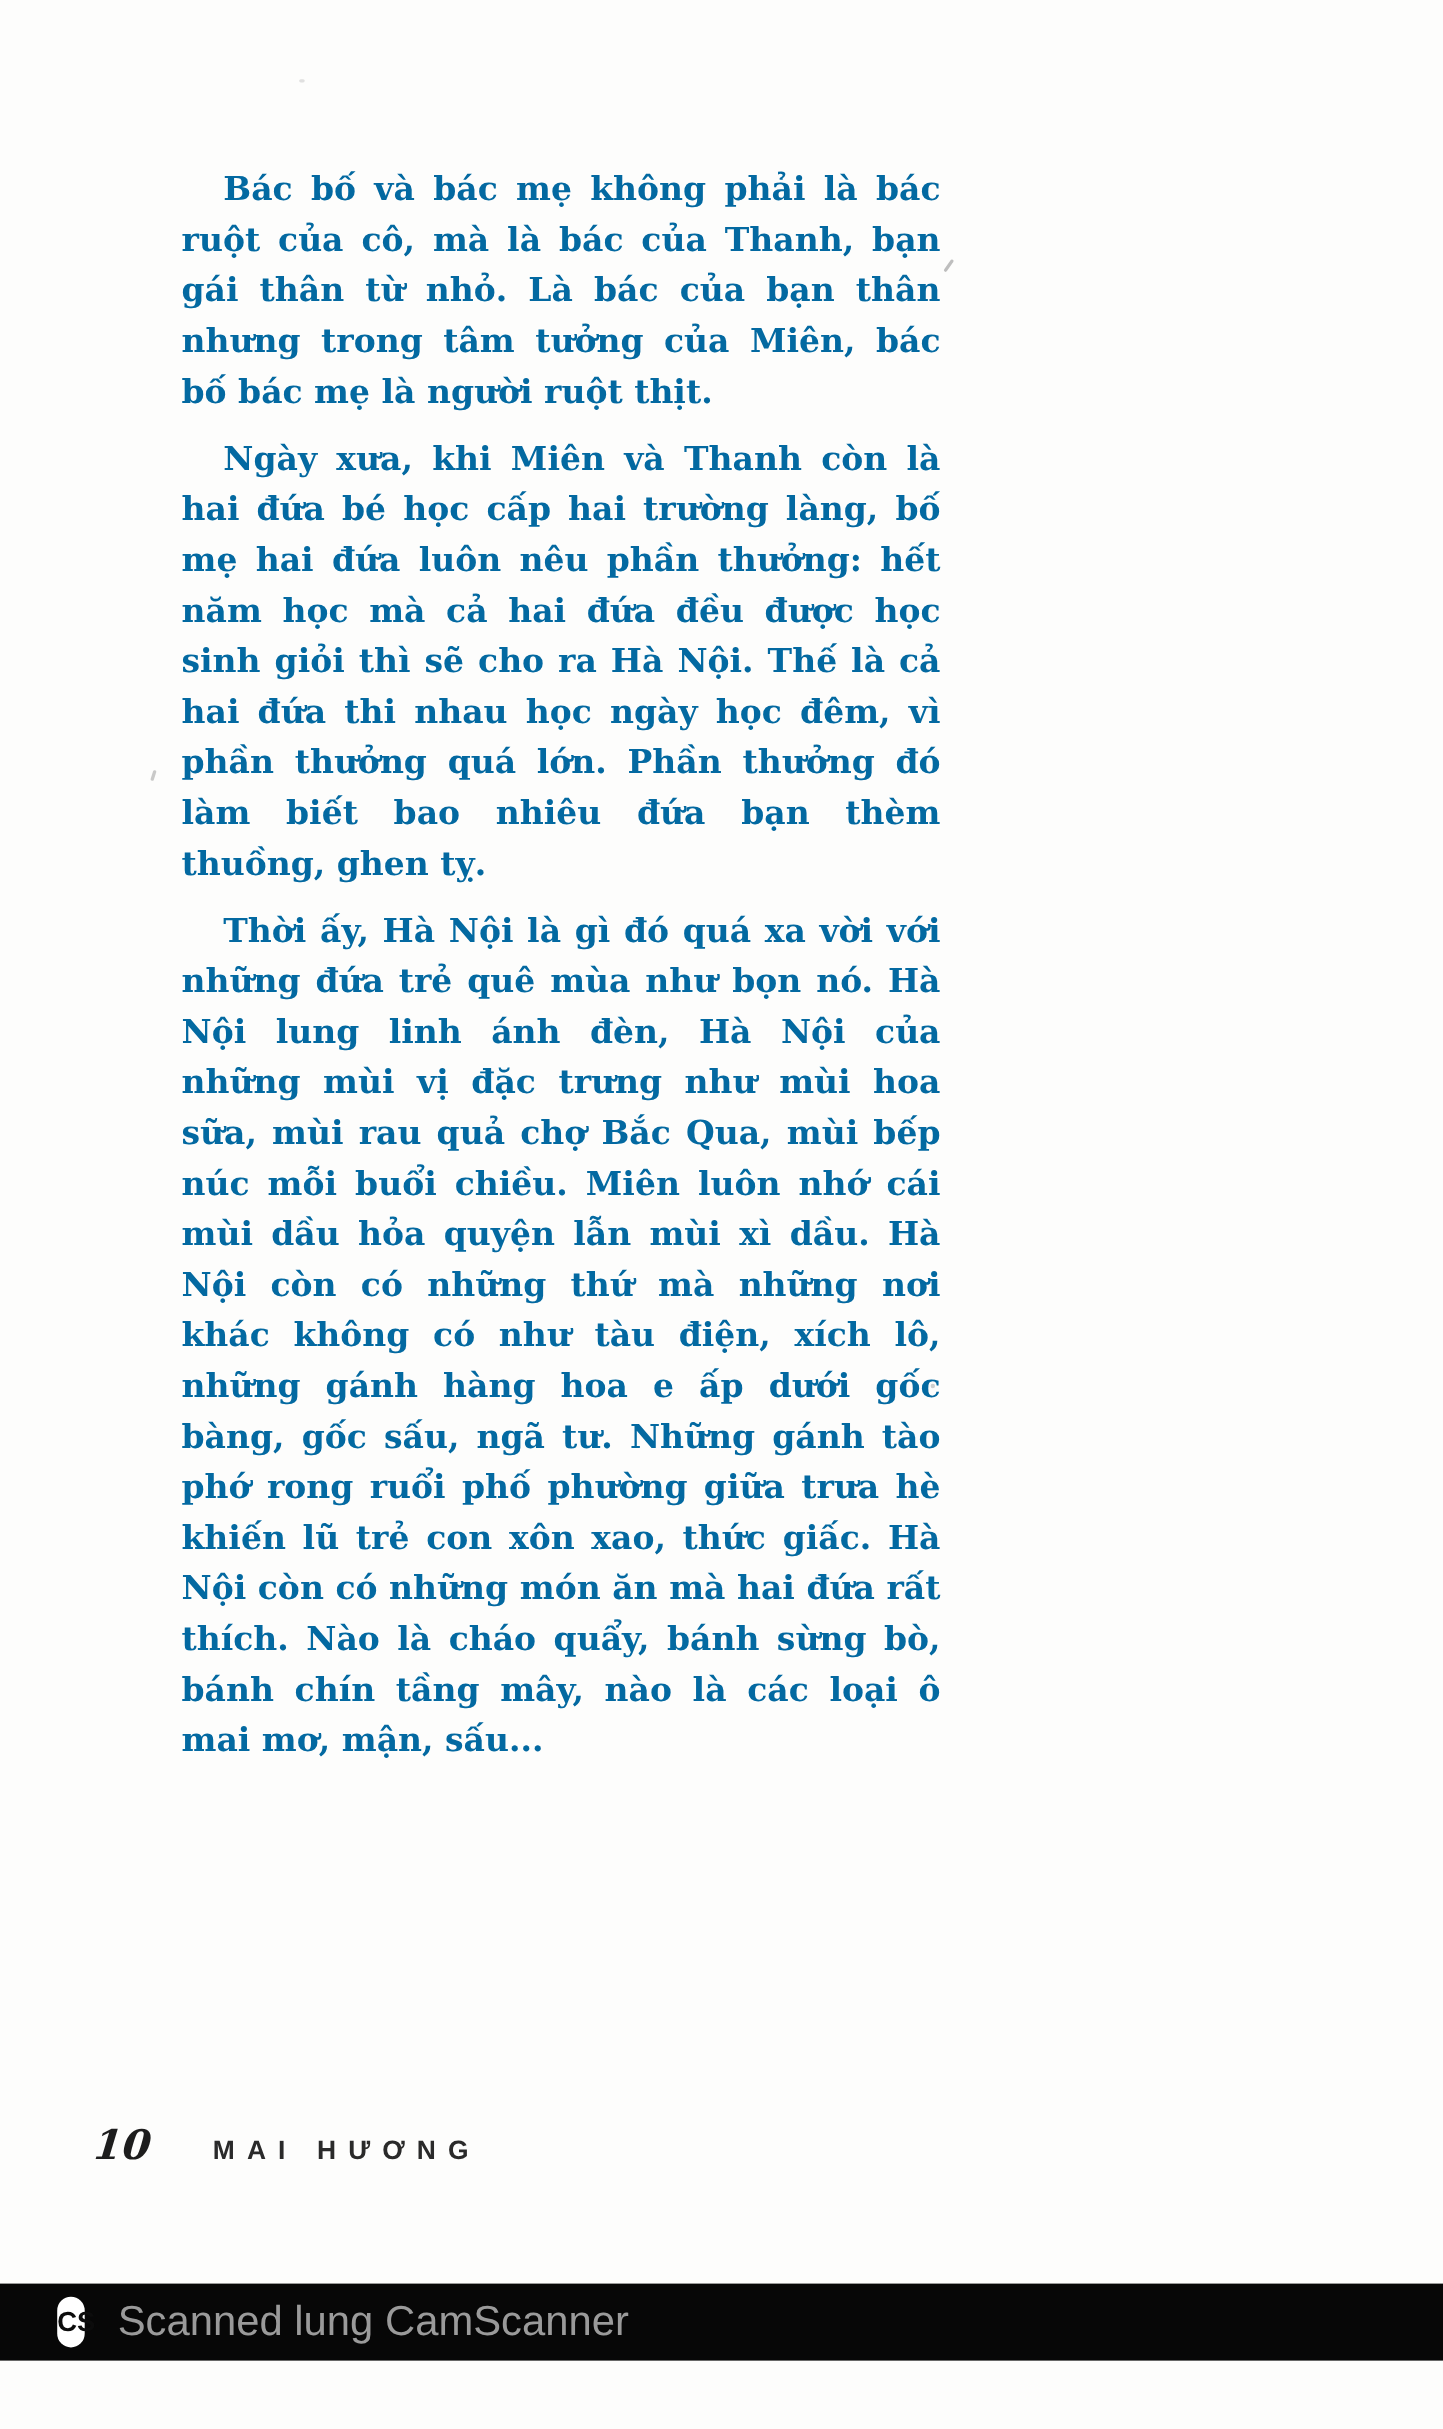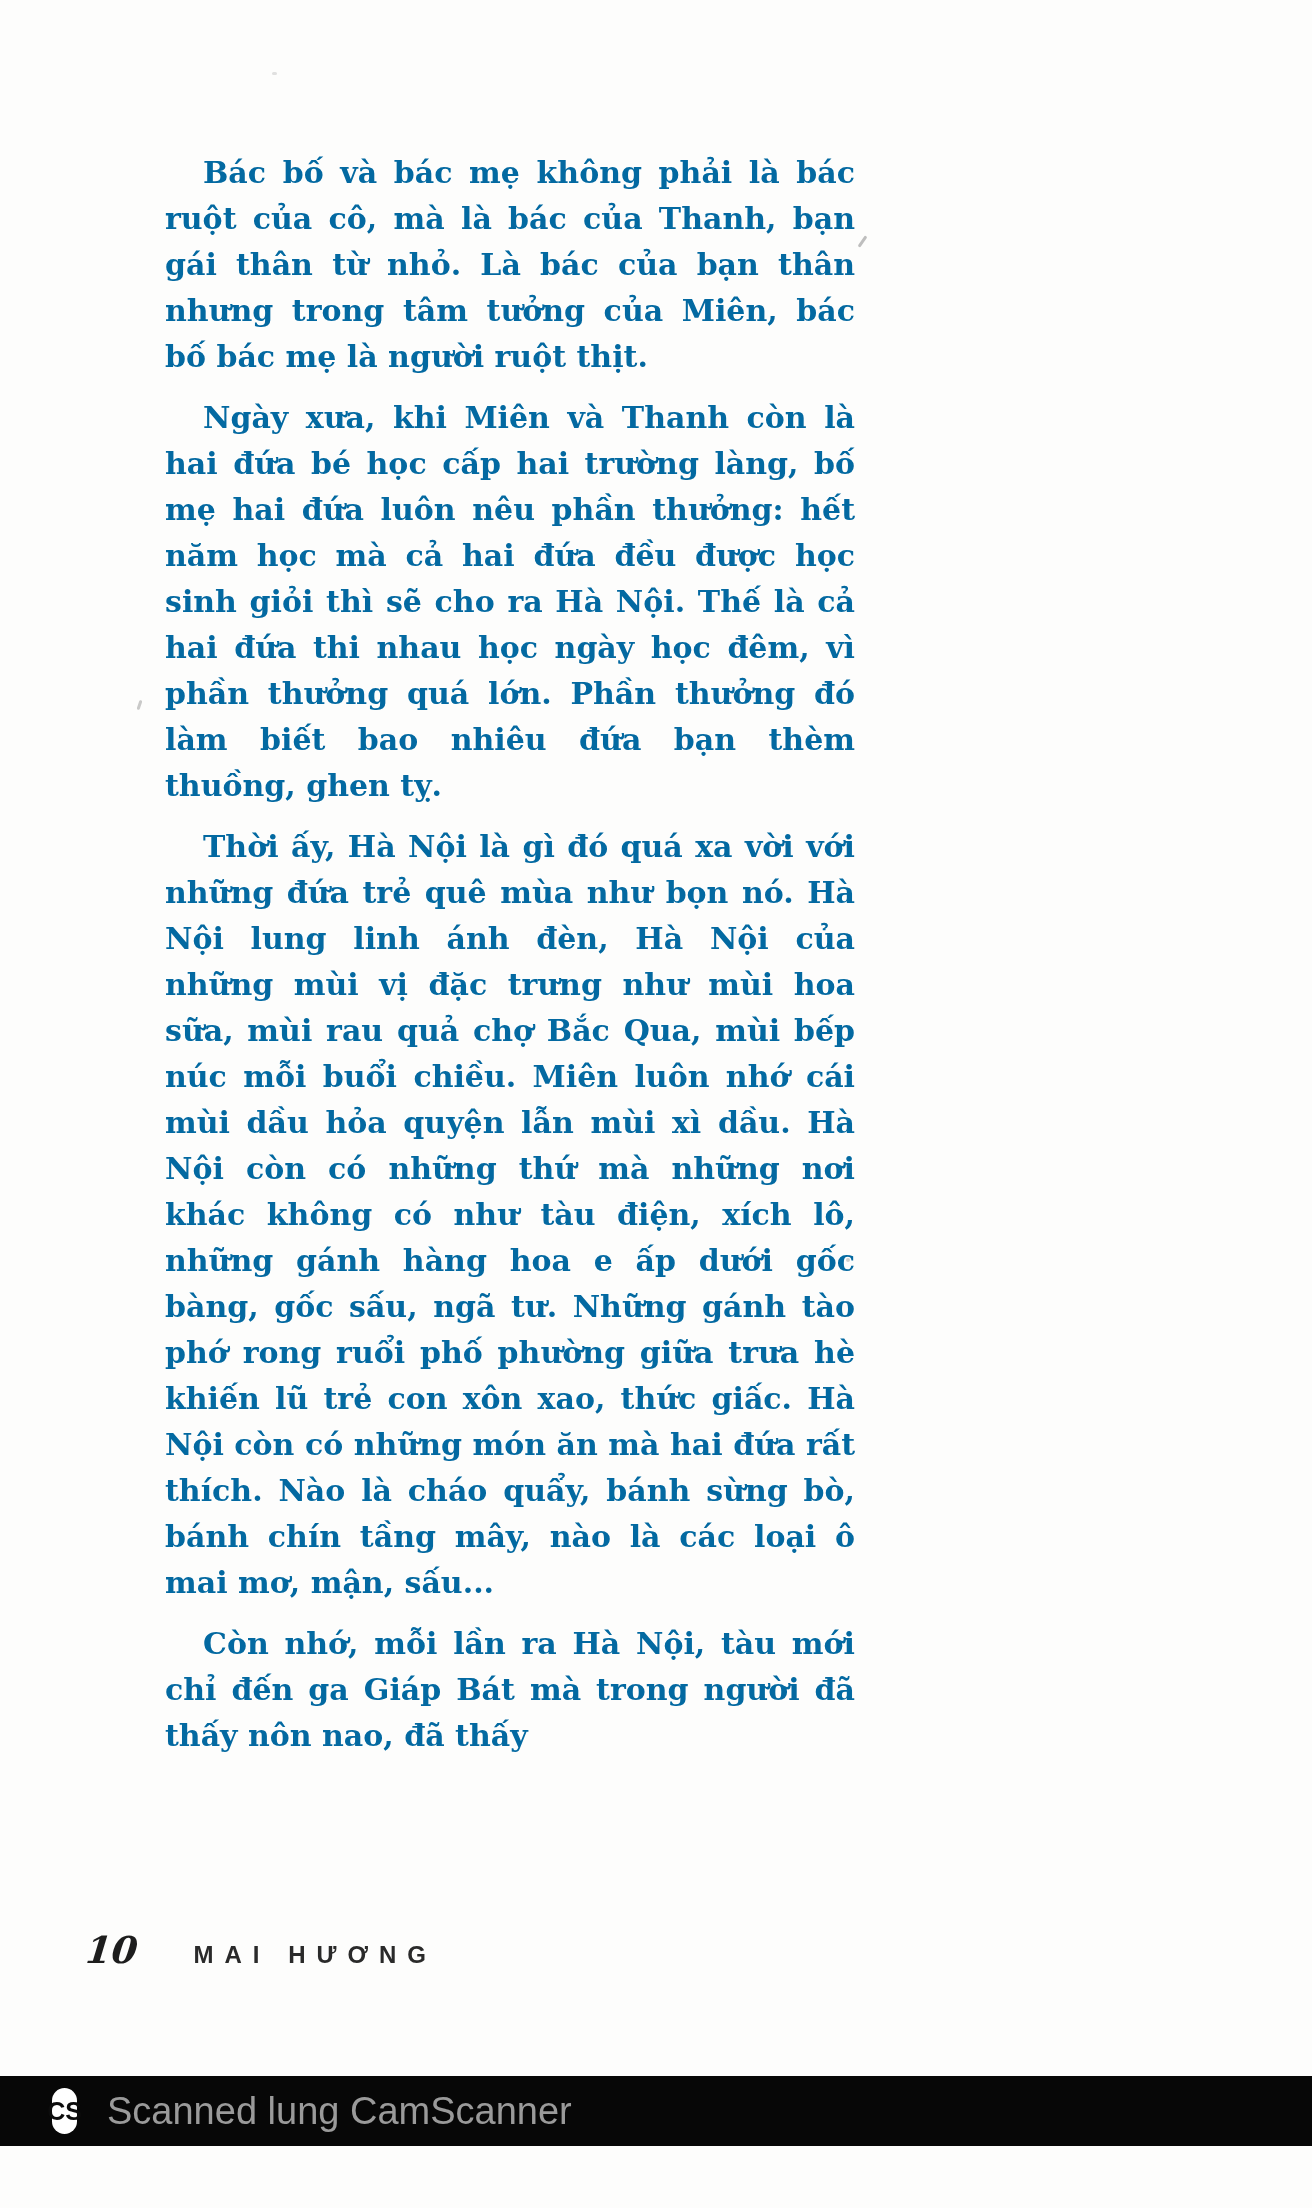--- a/index.html
+++ b/index.html
@@ -72,21 +72,21 @@
     padding-left: 52px;
     box-sizing: border-box;
   }
   .cs-logo {
     width: 25px;
     height: 46px;
     background: #ffffff;
     border-radius: 13px;
     display: flex;
     align-items: center;
-    justify-content: center;
+    justify-content: flex-start;
     flex: 0 0 auto;
   }
   .cs-logo-text {
     font-family: "Liberation Sans", sans-serif;
     font-weight: 700;
     font-size: 25px;
     color: #0c0c0c;
     letter-spacing: 0;
   }
   .cs-label {
@@ -129,21 +129,20 @@
 </style>
 </head>
 <body>
 
 <div class="scan-page">
 
   <div class="text-block">
     <p class="para">Bác bố và bác mẹ không phải là bác ruột của cô, mà là bác của Thanh, bạn gái thân từ nhỏ. Là bác của bạn thân nhưng trong tâm tưởng của Miên, bác bố bác mẹ là người ruột thịt.</p>
     <p class="para">Ngày xưa, khi Miên và Thanh còn là hai đứa bé học cấp hai trường làng, bố mẹ hai đứa luôn nêu phần thưởng: hết năm học mà cả hai đứa đều được học sinh giỏi thì sẽ cho ra Hà Nội. Thế là cả hai đứa thi nhau học ngày học đêm, vì phần thưởng quá lớn. Phần thưởng đó làm biết bao nhiêu đứa bạn thèm thuồng, ghen tỵ.</p>
     <p class="para">Thời ấy, Hà Nội là gì đó quá xa vời với những đứa trẻ quê mùa như bọn nó. Hà Nội lung linh ánh đèn, Hà Nội của những mùi vị đặc trưng như mùi hoa sữa, mùi rau quả chợ Bắc Qua, mùi bếp núc mỗi buổi chiều. Miên luôn nhớ cái mùi dầu hỏa quyện lẫn mùi xì dầu. Hà Nội còn có những thứ mà những nơi khác không có như tàu điện, xích lô, những gánh hàng hoa e ấp dưới gốc bàng, gốc sấu, ngã tư. Những gánh tào phớ rong ruổi phố phường giữa trưa hè khiến lũ trẻ con xôn xao, thức giấc. Hà Nội còn có những món ăn mà hai đứa rất thích. Nào là cháo quẩy, bánh sừng bò, bánh chín tầng mây, nào là các loại ô mai mơ, mận, sấu...</p>
-    <p class="para">Còn nhớ, mỗi lần ra Hà Nội, tàu mới chỉ đến ga Giáp Bát mà trong người đã thấy nôn nao, đã thấy</p>
   </div>
 
   <div class="footer">
     <span class="page-num">10</span>
     <span class="running-title">MAI HƯƠNG</span>
   </div>
 
   <div class="camscanner-bar">
     <span class="cs-logo">
       <span class="cs-logo-text">CS</span>

